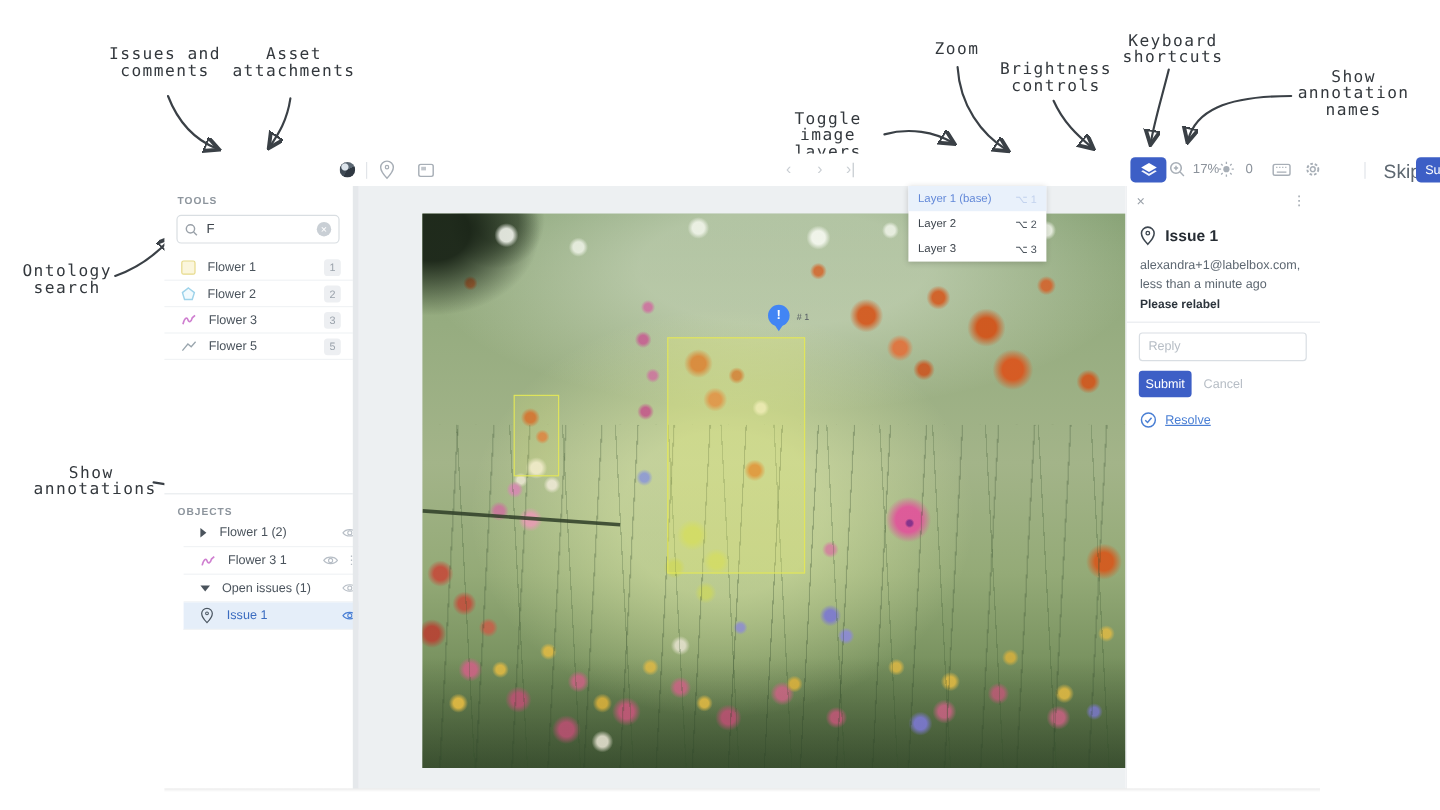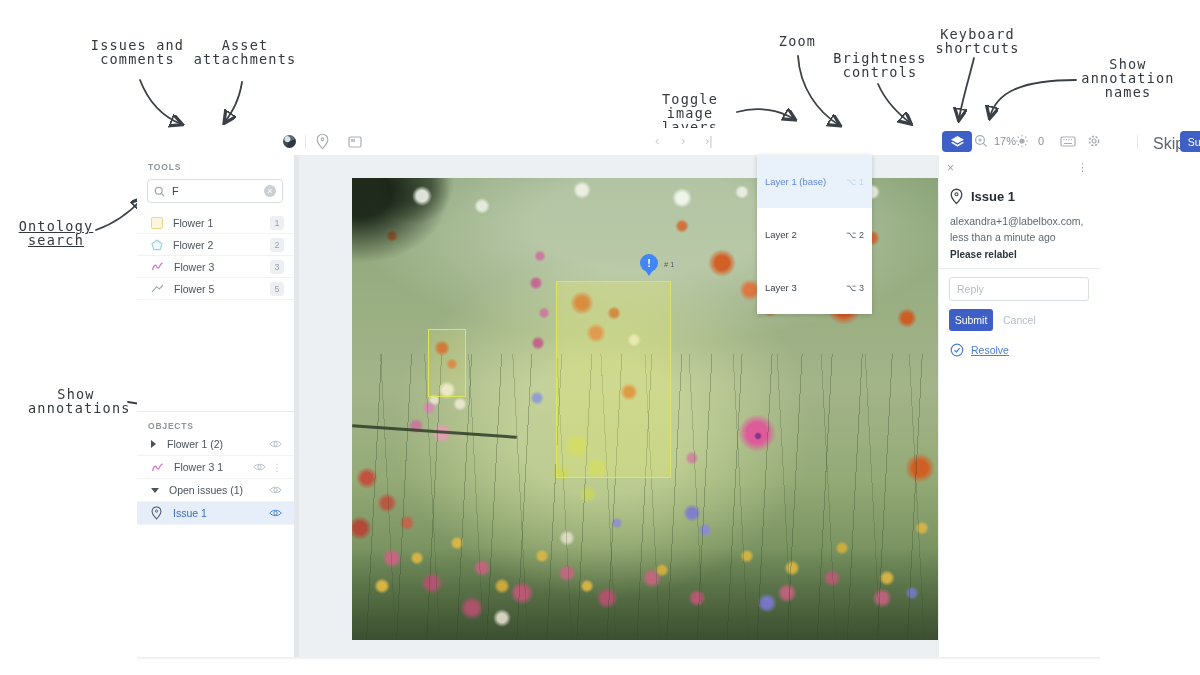--- a/index.html
+++ b/index.html
@@ -160,21 +160,21 @@
   .bbox.small{left:76px;top:151px;width:36px;height:66px;background:rgba(232,238,110,.15);}
   .bbox.large{left:204px;top:103px;width:113px;height:195px;background:rgba(232,238,110,.28);}
   .pin-marker{position:absolute;left:288px;top:76px;width:18px;height:18px;background:#4285f4;border-radius:50%;
               color:#fff;font-size:11px;font-weight:bold;text-align:center;line-height:18px;}
   .pin-marker::after{content:"";position:absolute;left:5px;top:16px;border-left:4px solid transparent;
               border-right:4px solid transparent;border-top:6px solid #4285f4;}
   .pin-label{position:absolute;left:312px;top:82px;font-size:7.5px;color:#545b63;}
   
   .layers-menu{position:absolute;left:757px;top:155px;width:115px;background:#fff;
                box-shadow:0 1px 5px rgba(0,0,0,.18);z-index:5;}
-  .layer-row{height:21px;display:flex;align-items:center;padding:16px 8px;font-size:9.5px;color:#3c434b;}
+  .layer-row{height:21px;display:flex;align-items:center;padding:0 8px;font-size:9.5px;color:#3c434b;}
   .layer-row .sc{margin-left:auto;font-size:9px;color:#4a535c;}
   .layer-row.selected{background:#e9f1fb;color:#6288d8;}
   .layer-row.selected .sc{color:#c3d3ee;}
   
   .issue-panel{position:absolute;left:938px;top:155px;width:162px;height:502px;background:#fff;
                border-left:1px solid #eceef0;box-sizing:border-box;}
   .ip-close{position:absolute;left:8px;top:6px;font-size:12px;color:#9aa1a9;}
   .ip-kebab{position:absolute;right:12px;top:6px;font-size:11px;color:#9aa1a9;letter-spacing:0;}
   .ip-title{position:absolute;left:32px;top:34px;font-size:13px;font-weight:bold;color:#262c33;}
   .ip-pin{position:absolute;left:11px;top:33px;color:#3e4750;}
@@ -221,21 +221,21 @@
 <div class="callout" style="left:830px;top:51px;width:100px;">Brightness
 controls</div>
 <div class="callout" style="left:930px;top:27px;width:95px;">Keyboard
 shortcuts</div>
 <div class="callout" style="left:1078px;top:57px;width:100px;">Show
 annotation
 names</div>
 <div class="callout" style="left:655px;top:92px;width:70px;">Toggle
 image
 layers</div>
-<div class="callout" style="left:12px;top:219px;width:88px;text-decoration:underline;">Ontology
+<div class="callout" style="left:12px;top:219px;width:88px;">Ontology
 search</div>
 <div class="callout" style="left:28px;top:387px;width:96px;">Show
 annotations</div>
 
 <div class="toolbar">
   <span class="tb-icon" style="left:146px;top:7px;">
       <span class="globe"></span>
     </span>
   <span class="vdiv" style="left:168px;"></span>
   <span class="tb-icon" style="left:179px;top:5px;">
@@ -331,21 +331,21 @@
           <path d="M1 10 L6 4 L9 6.5 L13 2" fill="none" stroke="#9aa6ae" stroke-width="1.2"></path>
         </svg>
       <span class="tool-label">Flower 5</span>
       <span class="badge">5</span>
     </div>
   </div>
 
   <div class="obj-divider"></div>
   <div class="section-h abs" style="left:11px;top:266px;">OBJECTS</div>
 
-  <div class="abs" style="left:0;top:278px;width:157px;">
+  <div class="abs" style="left:16px;top:278px;width:157px;">
     <div class="obj-row">
       <span class="tri-r"></span>
       <span style="margin-left:11px;">Flower 1 (2)</span>
       <span class="eye">
           <svg width="13" height="10" viewBox="0 0 16 12">
             <path d="M1 6 C4 1.6 12 1.6 15 6 C12 10.4 4 10.4 1 6 Z" fill="none" stroke="currentColor" stroke-width="1.2"></path>
             <circle cx="8" cy="6" r="2.1" fill="none" stroke="currentColor" stroke-width="1.1"></circle>
           </svg>
         </span>
     </div>

